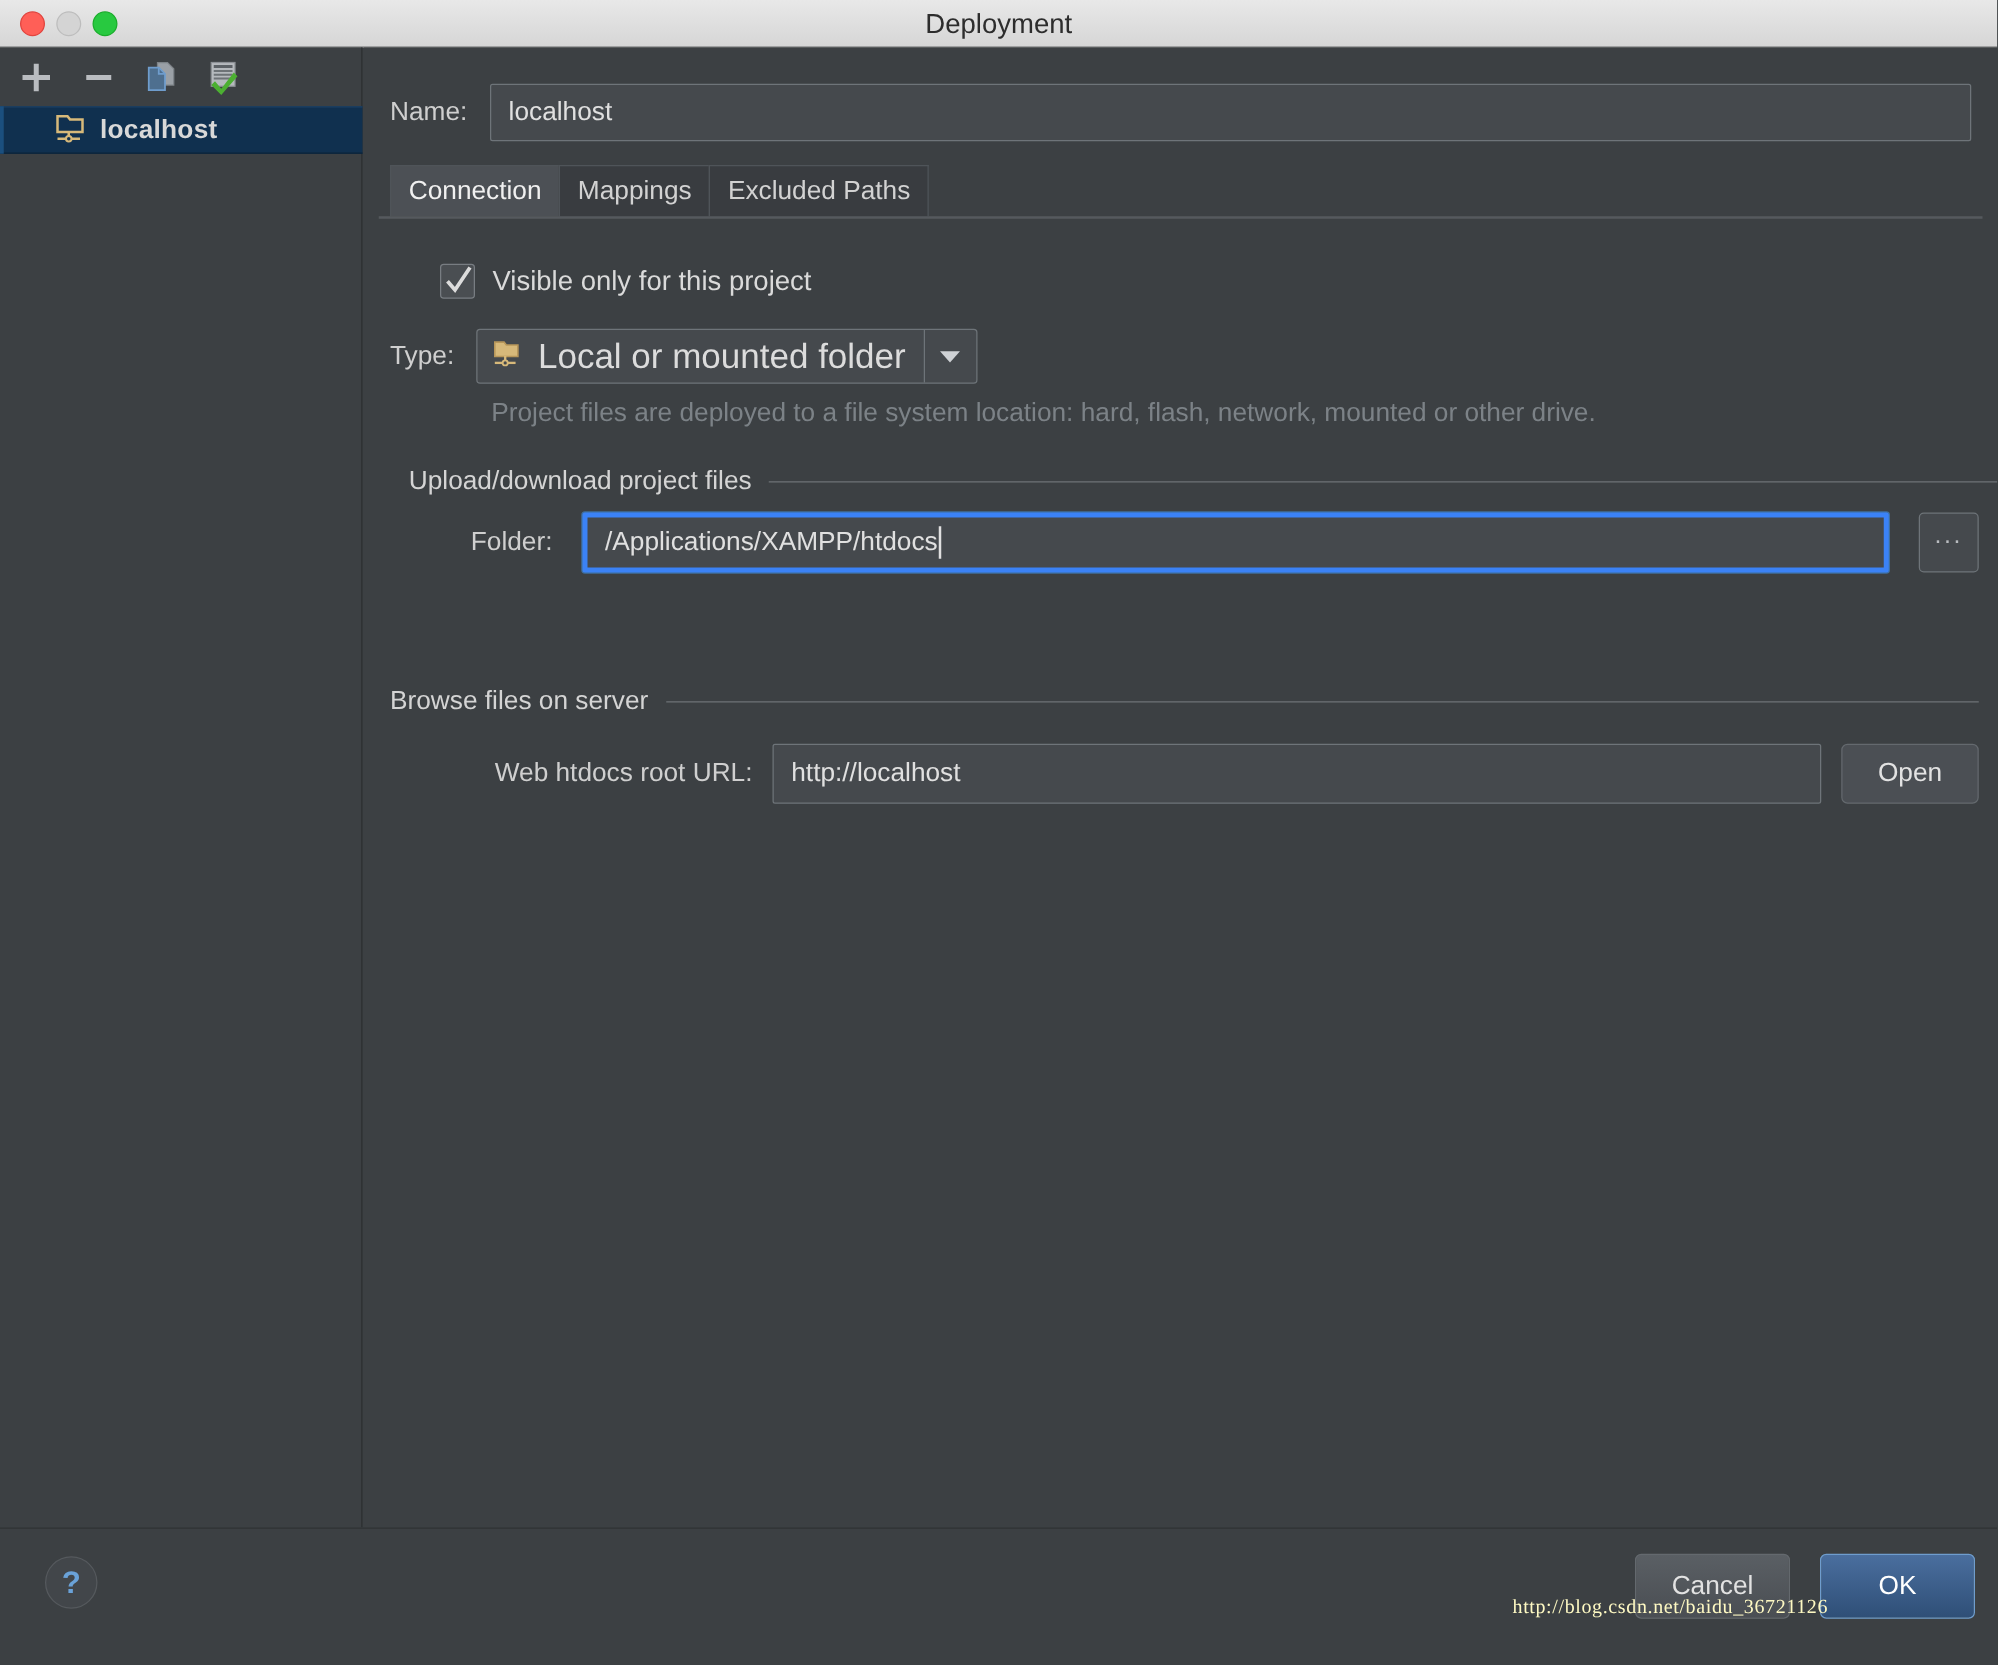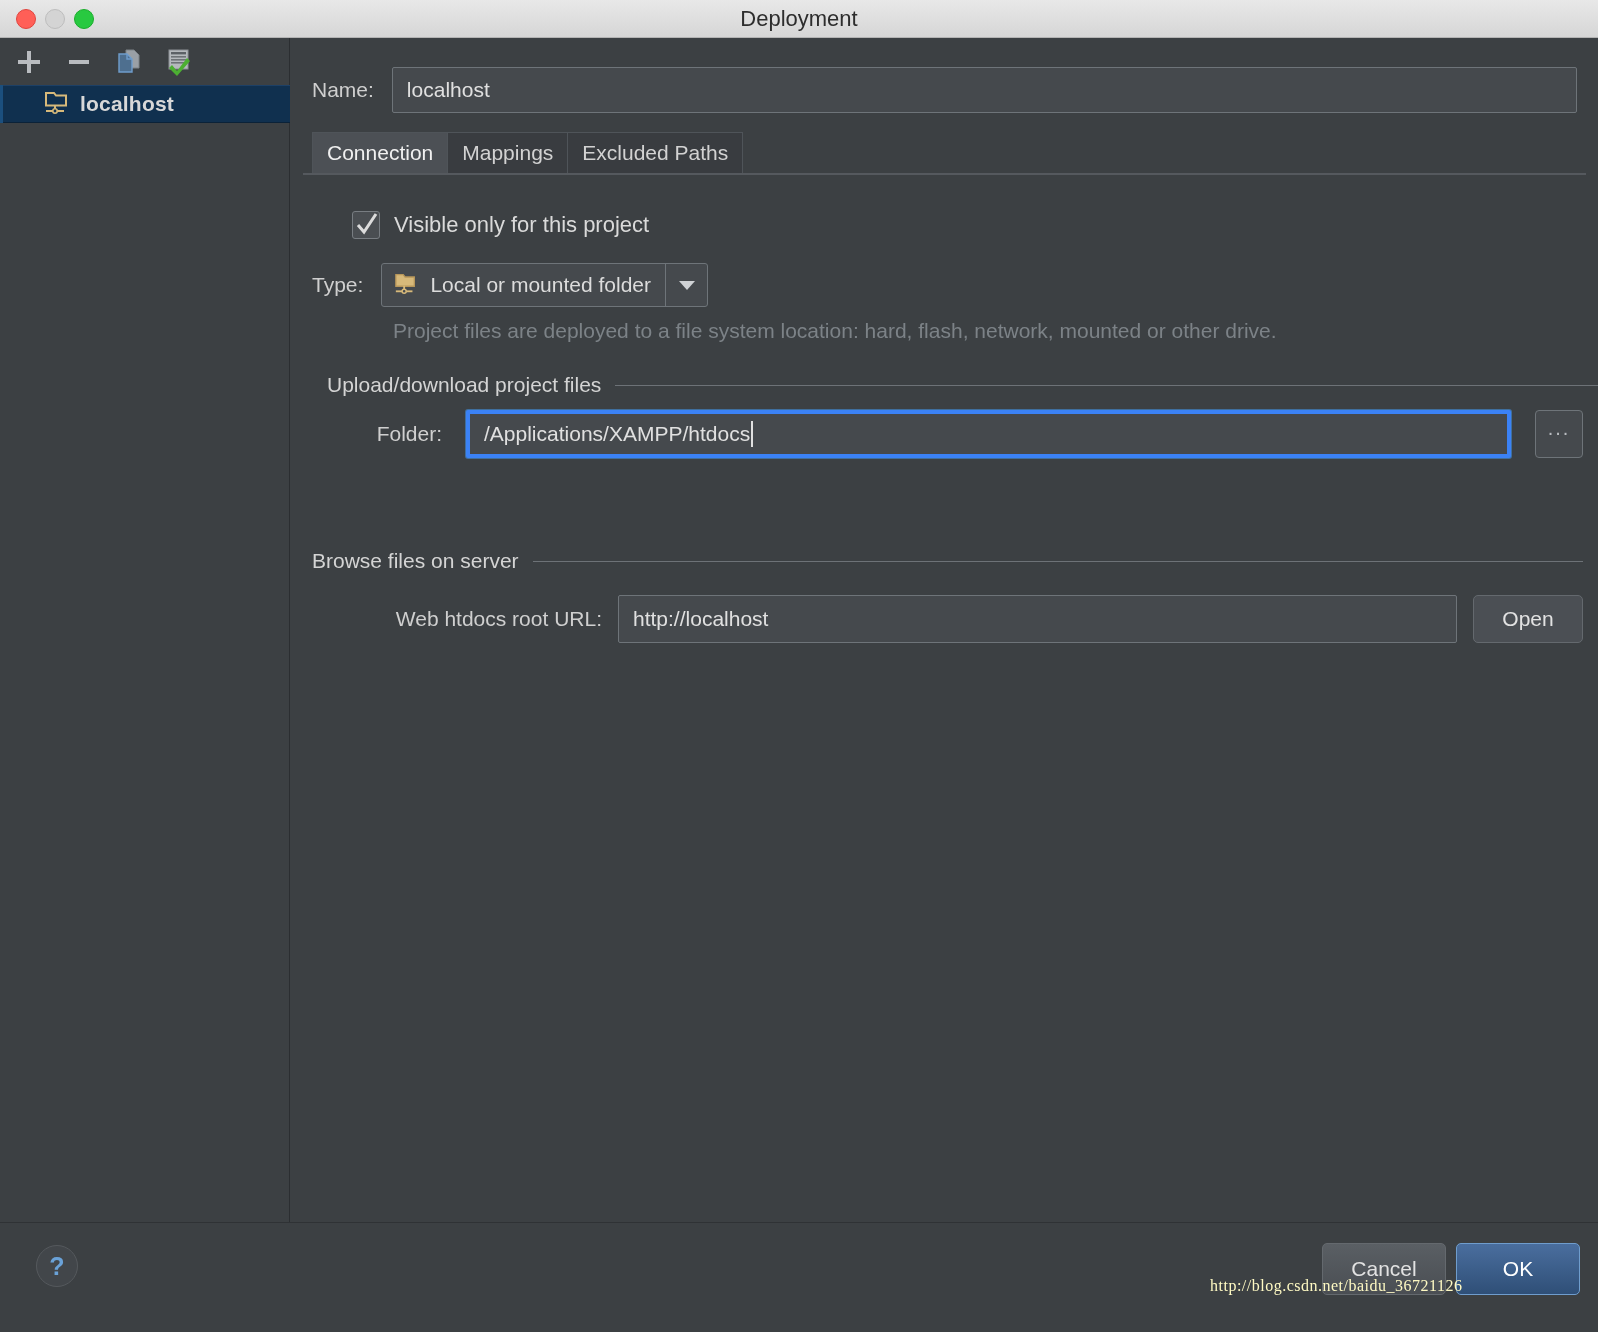--- a/index.html
+++ b/index.html
@@ -222,21 +222,21 @@
     background: #45494d;
     border: 1px solid #6e7479;
     border-radius: 3px;
     cursor: pointer;
   }
   .combo-text {
     display: flex;
     align-items: center;
     gap: 12px;
     padding: 0 14px 0 12px;
-    font-size: 21px;
+    font-size: 28px;
     color: #dcdcdc;
     white-space: nowrap;
   }
   .combo-arrow {
     width: 42px; height: 100%;
     border-left: 1px solid #6e7479;
     display: flex;
     align-items: center;
     justify-content: center;
   }
@@ -346,21 +346,21 @@
     justify-content: center;
     font-size: 25px;
     font-weight: bold;
     color: #6aa2d8;
     cursor: pointer;
   }
   .bottom-actions {
     position: absolute;
     right: 18px; top: 20px;
     display: flex;
-    gap: 10px;
+    gap: 24px;
   }
   #cancel-button {
     width: 124px; height: 52px;
     background: linear-gradient(to bottom, #5a5f64, #4a4e53);
   }
   #ok-button {
     width: 124px; height: 52px;
     background: linear-gradient(to bottom, #4a6e9e, #2f4f77);
     border: 1px solid #6f9dcd;
     color: #ffffff;

